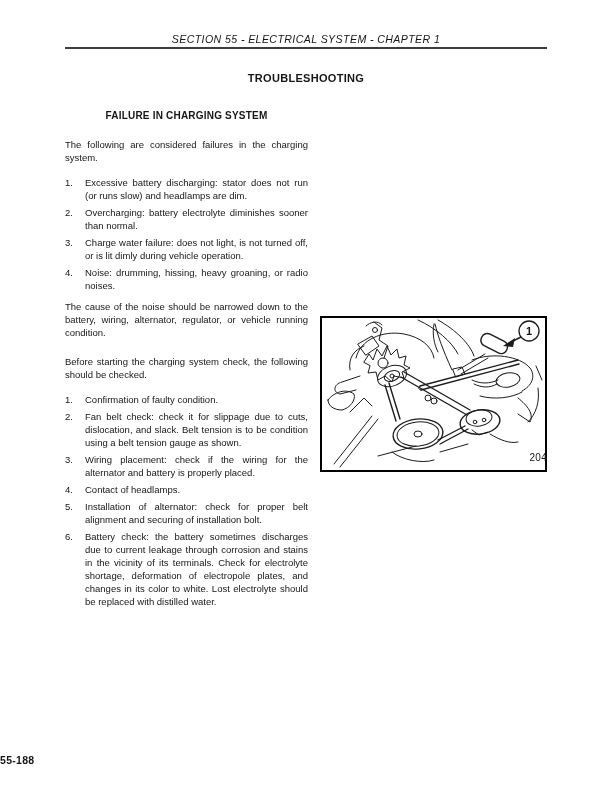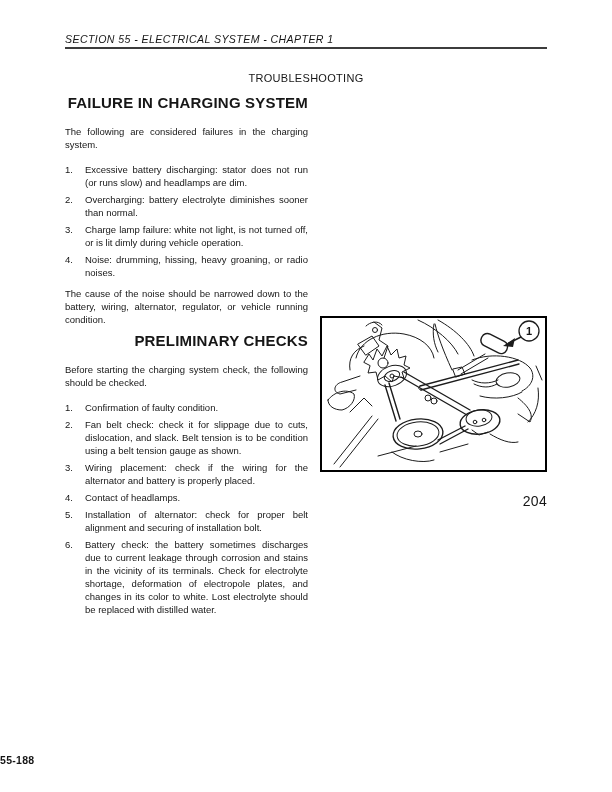--- a/index.html
+++ b/index.html
@@ -7,53 +7,53 @@
     position:relative;
     width:612px;height:792px;
     background:#ffffff;
     font-family:"Liberation Sans",sans-serif;
     color:#161616;
     overflow:hidden;
     margin:0 auto;
   }
   .running-head{
     position:absolute;top:33px;left:65px;width:482px;
-    font-style:italic;font-size:10.6px;letter-spacing:.4px;
+    text-align:center;font-style:italic;font-size:10.6px;letter-spacing:.4px;
     white-space:nowrap;
   }
   .head-rule{
     position:absolute;top:47px;left:65px;width:482px;height:2px;background:#3c3c3c;
   }
   .doc-title{
     position:absolute;top:72px;left:65px;width:482px;
-    text-align:center;font-weight:normal;font-size:11px;letter-spacing:.3px;
+    text-align:center;font-weight:bold;font-size:11px;letter-spacing:.3px;
   }
   .col{
     position:absolute;top:96px;left:65px;width:243px;
     font-size:9.5px;line-height:13px;text-align:justify;
   }
   .sec-heading{
-    font-size:15px;font-weight:bold;margin:0 0 5px;text-align:right;letter-spacing:.2px;
+    font-size:10px;font-weight:bold;margin:13px 0 5px;text-align:center;letter-spacing:.2px;
   }
   .sec-heading.second{margin-top:8px;}
   .para{margin:16px 0 12px;}
   .para.outro{margin:8px 0 8px;}
   .list{margin:0 0 0;}
   .li{display:flex;margin:0 0 4px;}
   .li:last-child{margin-bottom:0;}
   .li .num{flex:0 0 20px;width:20px;text-align:left;}
   .li .txt{flex:1;text-align:justify;}
   .figure-box{
     position:absolute;left:320px;top:316px;width:227px;height:156px;
     border:2px solid #000;box-sizing:border-box;background:#fff;
   }
   .figure-box svg{display:block;width:223px;height:152px;}
   .fig-number{
-    position:absolute;left:320px;top:493px;width:227px;
-    text-align:right;font-size:14px;letter-spacing:.3px;
+    position:absolute;left:320px;top:452px;width:227px;
+    text-align:right;font-size:10px;letter-spacing:.3px;
   }
   .footer-page-num{
     position:absolute;left:0;top:754px;width:612px;
     text-align:left;font-weight:bold;font-size:10.5px;letter-spacing:.3px;
   }
   .ink{stroke:#1c1c1c;fill:none;stroke-width:1;stroke-linecap:round;stroke-linejoin:round;}
   .ink-thick{stroke:#1c1c1c;fill:none;stroke-width:1.4;stroke-linecap:round;stroke-linejoin:round;}
 </style>
 </head>
 <body>
@@ -74,31 +74,30 @@
       <div class="li">
         <span class="num">1.</span>
         <span class="txt">Excessive battery discharging: stator does not run (or runs slow) and headlamps are dim.</span>
       </div>
       <div class="li">
         <span class="num">2.</span>
         <span class="txt">Overcharging: battery electrolyte diminishes sooner than normal.</span>
       </div>
       <div class="li">
         <span class="num">3.</span>
-        <span class="txt">Charge lamp failure: white not light, is not turned off, or is lit dimly during vehicle operation.</span>
+        <span class="txt">Charge water failure: does not light, is not turned off, or is lit dimly during vehicle operation.</span>
       </div>
       <div class="li">
         <span class="num">4.</span>
         <span class="txt">Noise: drumming, hissing, heavy groaning, or radio noises.</span>
       </div>
     </div>
 
     <p class="para outro">The cause of the noise should be narrowed down to the battery, wiring, alternator, regulator, or vehicle running condition.</p>
 
-    <div class="sec-heading second">PRELIMINARY CHECKS</div>
     <p class="para">Before starting the charging system check, the following should be checked.</p>
 
     <div class="list">
       <div class="li">
         <span class="num">1.</span>
         <span class="txt">Confirmation of faulty condition.</span>
       </div>
       <div class="li">
         <span class="num">2.</span>
         <span class="txt">Fan belt check: check it for slippage due to cuts, dislocation, and slack. Belt tension is to be condition using a belt tension gauge as shown.</span>

